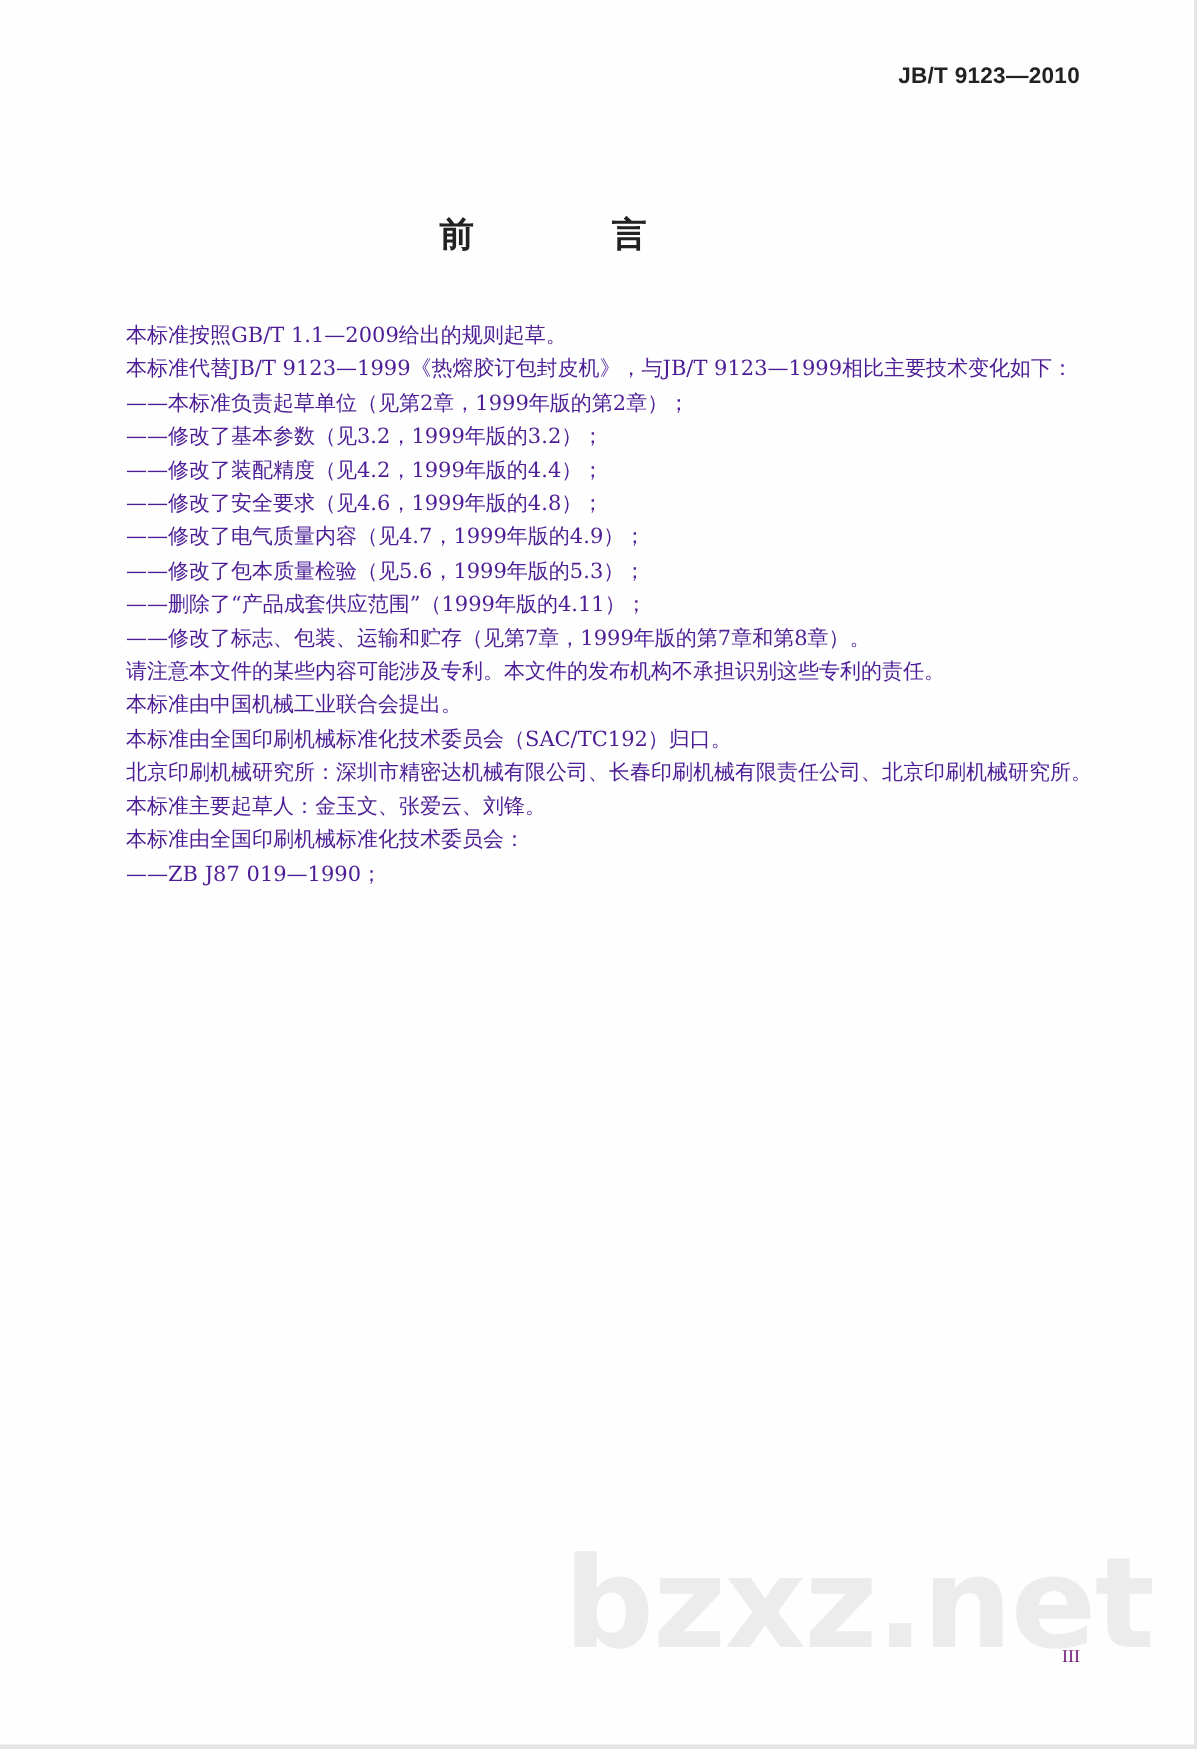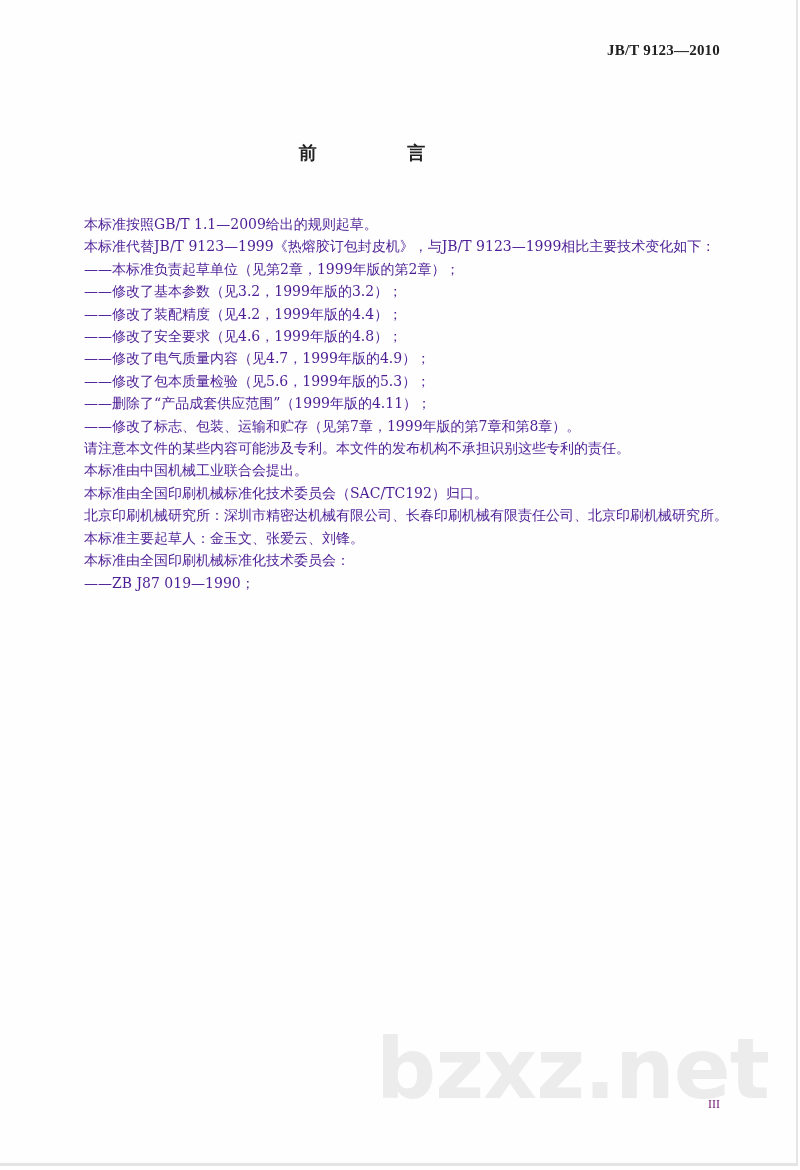--- a/index.html
+++ b/index.html
@@ -22,34 +22,34 @@
       width: 796px;
       height: 1163px;
       background: #fefefe;
       border-right: 2px solid #e6e6e6;
       border-bottom: 3px solid #e4e4e4;
     }
     .doc-code {
       position: absolute;
       right: 76px;
       top: 42px;
-      font-family: Liberation Serif, serif;
+      font-family: Liberation Sans, sans-serif;
       font-weight: bold;
       font-size: 15px;
       color: #222;
       letter-spacing: 0.2px;
     }
     .title {
       position: absolute;
       left: 0;
       width: 724px;
       top: 141px;
       text-align: center;
       font-family: "DejaVu Sans", sans-serif;
-      font-size: 18px;
+      font-size: 23px;
       font-weight: bold;
       color: #222;
       letter-spacing: 42px;
       padding-left: 42px;
       box-sizing: border-box;
     }
     .body-text {
       position: absolute;
       left: 56px;
       top: 213px;

